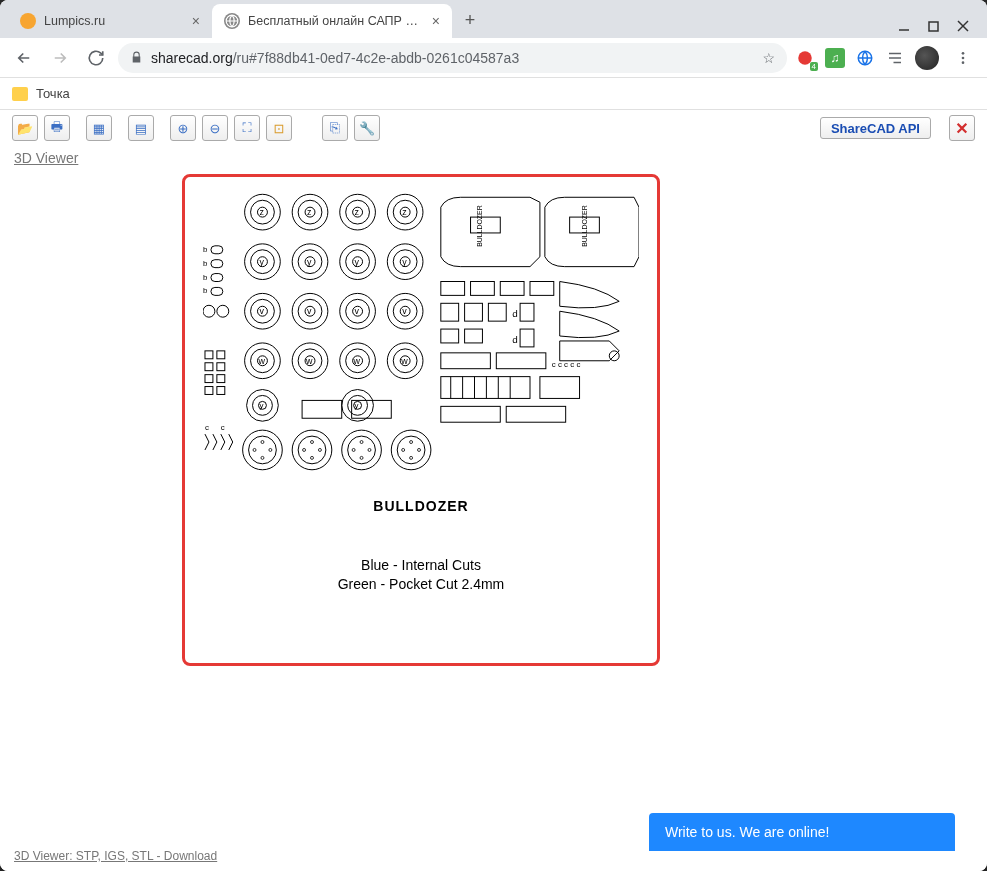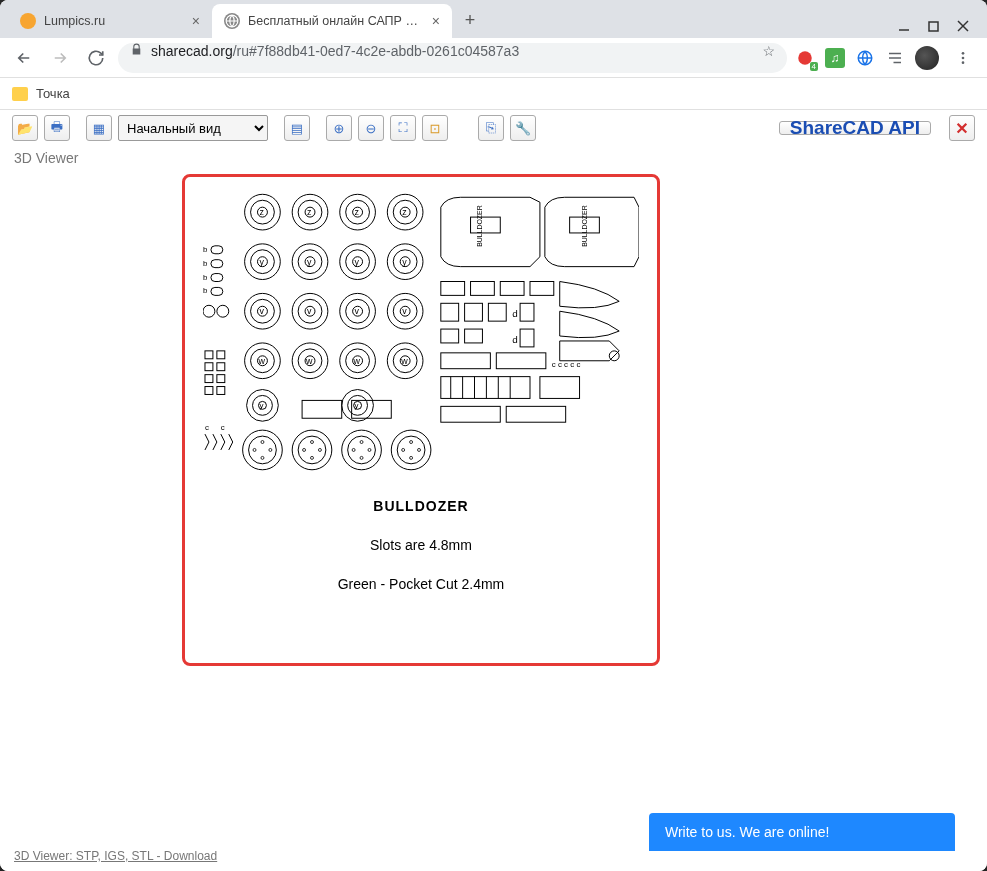--- a/index.html
+++ b/index.html
@@ -10,44 +10,44 @@
 .tab.active { background: #fff; }
 .tab .favicon { width: 16px; height: 16px; border-radius: 50%; }
 .tab .favicon.orange { background: #f7a531; }
 .tab .favicon.globe { background: #888; display:flex; align-items:center; justify-content:center; }
 .tab .title { flex: 1; overflow: hidden; white-space: nowrap; text-overflow: ellipsis; }
 .tab .close { color: #666; font-size: 14px; cursor: pointer; }
 .newtab { width: 28px; height: 28px; display: flex; align-items: center; justify-content: center; cursor: pointer; color: #555; font-size: 18px; margin-left: 4px; margin-bottom: 4px;}
 .addrbar { height: 40px; background: #fff; display: flex; align-items: center; padding: 0 10px; gap: 8px; border-bottom: 1px solid #e0e0e0; }
 .navbtn { width: 28px; height: 28px; display: flex; align-items: center; justify-content: center; color: #5f6368; cursor: pointer; border-radius: 50%; }
 .navbtn.disabled { color: #bdbdbd; cursor: default; }
-.omnibox { flex: 1; height: 30px; background: #f1f3f4; border-radius: 15px; display: flex; padding: 0 12px; gap: 8px; color: #5f6368; font-size: 14px; }
+.omnibox { flex: 1; height: 30px; background: #f1f3f4; border-radius: 15px; display: flex; align-items: center; padding: 0 12px; gap: 8px; color: #5f6368; font-size: 14px; }
 .omnibox .lock { font-size: 12px; }
 .omnibox .url { flex: 1; color: #5f6368; }
 .omnibox .url .domain { color: #202124; }
 .omnibox .star { color: #5f6368; cursor: pointer; }
 .ext-icons { display: flex; align-items: center; gap: 10px; }
 .ext { width: 20px; height: 20px; display: flex; align-items: center; justify-content: center; cursor: pointer; }
 .ext.red { color: #e53935; position: relative; }
 .ext.red .badge { position: absolute; bottom: -3px; right: -3px; background: #4caf50; color: #fff; font-size: 8px; padding: 0 2px; border-radius: 2px; }
 .ext.green { background: #4caf50; border-radius: 3px; color: #fff; font-size: 12px; }
 .ext.blue { color: #1a73e8; }
 .avatar { width: 24px; height: 24px; border-radius: 50%; background: radial-gradient(circle at 40% 40%, #555, #222); cursor: pointer; }
 .bookmarks { height: 32px; background: #fff; display: flex; align-items: center; padding: 0 12px; gap: 8px; border-bottom: 1px solid #e0e0e0; font-size: 13px; color: #444; }
 .bm-folder { width: 16px; height: 14px; background: #ffd04c; border-radius: 2px; }
 .content { flex: 1; background: #fff; position: relative; display: flex; flex-direction: column; }
 .toolbar { height: 36px; display: flex; align-items: center; padding: 4px 12px; gap: 6px; }
 .tbtn { width: 26px; height: 26px; border: 1px solid #aaa; border-radius: 3px; background: linear-gradient(#fff,#eee); display: flex; align-items: center; justify-content: center; cursor: pointer; font-size: 13px; }
 .tsel { height: 26px; border: 1px solid #999; border-radius: 2px; background: #f5f5f5; font-size: 13px; padding: 0 4px; cursor: pointer; }
 .tsel.view { width: 150px; }
 .tsel.model { width: 140px; }
 .spacer { flex: 1; }
-.api-btn { height: 14px; padding: 0 10px; border: 1px solid #aaa; border-radius: 3px; background: linear-gradient(#fff,#eee); color: #1a4db3; font-weight: bold; font-size: 19px; cursor: pointer; display:flex; align-items:center;}
+.api-btn { height: 22px; padding: 0 10px; border: 1px solid #aaa; border-radius: 3px; background: linear-gradient(#fff,#eee); color: #1a4db3; font-weight: bold; font-size: 13px; cursor: pointer; display:flex; align-items:center;}
 .closex { width: 26px; height: 26px; border: 1px solid #aaa; border-radius: 3px; background: linear-gradient(#fff,#eee); color: #d32f2f; font-weight: bold; display:flex; align-items:center; justify-content:center; cursor:pointer;}
-.link3d { padding: 4px 14px; font-size: 14px; color: #777; cursor: pointer; }
+.link3d { padding: 4px 14px; font-size: 14px; color: #777; text-decoration: underline; cursor: pointer; }
 .canvas-area { flex: 1; position: relative; }
 .highlight { position: absolute; left: 182px; top: 4px; width: 478px; height: 492px; border: 3px solid #e53935; border-radius: 8px; background: #fff; display: flex; flex-direction: column; align-items: center; padding: 14px 18px; }
 .cad-drawing { width: 100%; height: 290px; }
 .cad-text { text-align: center; font-family: Georgia, serif; color: #000; font-size: 14px; line-height: 1.4; margin-top: 16px; }
 .cad-text .title { font-weight: bold; letter-spacing: 1px; }
 .bottomlink { padding: 8px 14px; font-size: 12px; color: #777; text-decoration: underline; cursor: pointer; }
 .chat-widget { position: absolute; right: 32px; bottom: 20px; width: 306px; height: 38px; background: #1e88ff; border-radius: 4px 4px 0 0; color: #fff; display: flex; align-items: center; padding: 0 16px; font-size: 14px; cursor: pointer; }
 svg { display: block; }
 select { appearance: auto; }
 </style>
@@ -156,21 +156,20 @@
     <span class="bm-folder"></span>
     <span>Точка</span>
   </div>
 
   <div class="content">
     <div class="toolbar">
       <div class="tbtn" style="color:#d99a2b;">📂</div>
       <div class="tbtn" style="color:#3b6fc4;">🖶</div>
       <div style="width:4px;"></div>
       <div class="tbtn" style="color:#3b6fc4;">▦</div>
-      <select class="tsel view"><option>Начальный вид</option></select>
       <div style="width:4px;"></div>
       <div class="tbtn" style="color:#3b6fc4;">▤</div>
       <div style="width:4px;"></div>
       <div class="tbtn" style="color:#3b6fc4;">⊕</div>
       <div class="tbtn" style="color:#3b6fc4;">⊖</div>
       <div class="tbtn" style="color:#3b6fc4;">⛶</div>
       <div class="tbtn" style="color:#d99a2b;">⊡</div>
       <div style="width:18px;"></div>
       <div class="tbtn" style="color:#3b6fc4;">⎘</div>
       <div class="tbtn">🔧</div>
@@ -375,22 +374,22 @@
 
             <g transform="translate(100,210)">
               <rect x="0" y="0" width="40" height="18"></rect>
               <rect x="50" y="0" width="40" height="18"></rect>
             </g>
           </g>
         </svg>
         <div class="cad-text">
           <div class="title">BULLDOZER</div>
           <br>
-          <div>Slots are 4.8mm</div>
           <br>
+          <div>Blue - Internal Cuts</div>
           <div>Green - Pocket Cut 2.4mm</div>
         </div>
       </div>
     </div>
 
     <div class="bottomlink">3D Viewer: STP, IGS, STL - Download</div>
 
     <div class="chat-widget">
       <span>Write to us. We are online!</span>
     </div>

